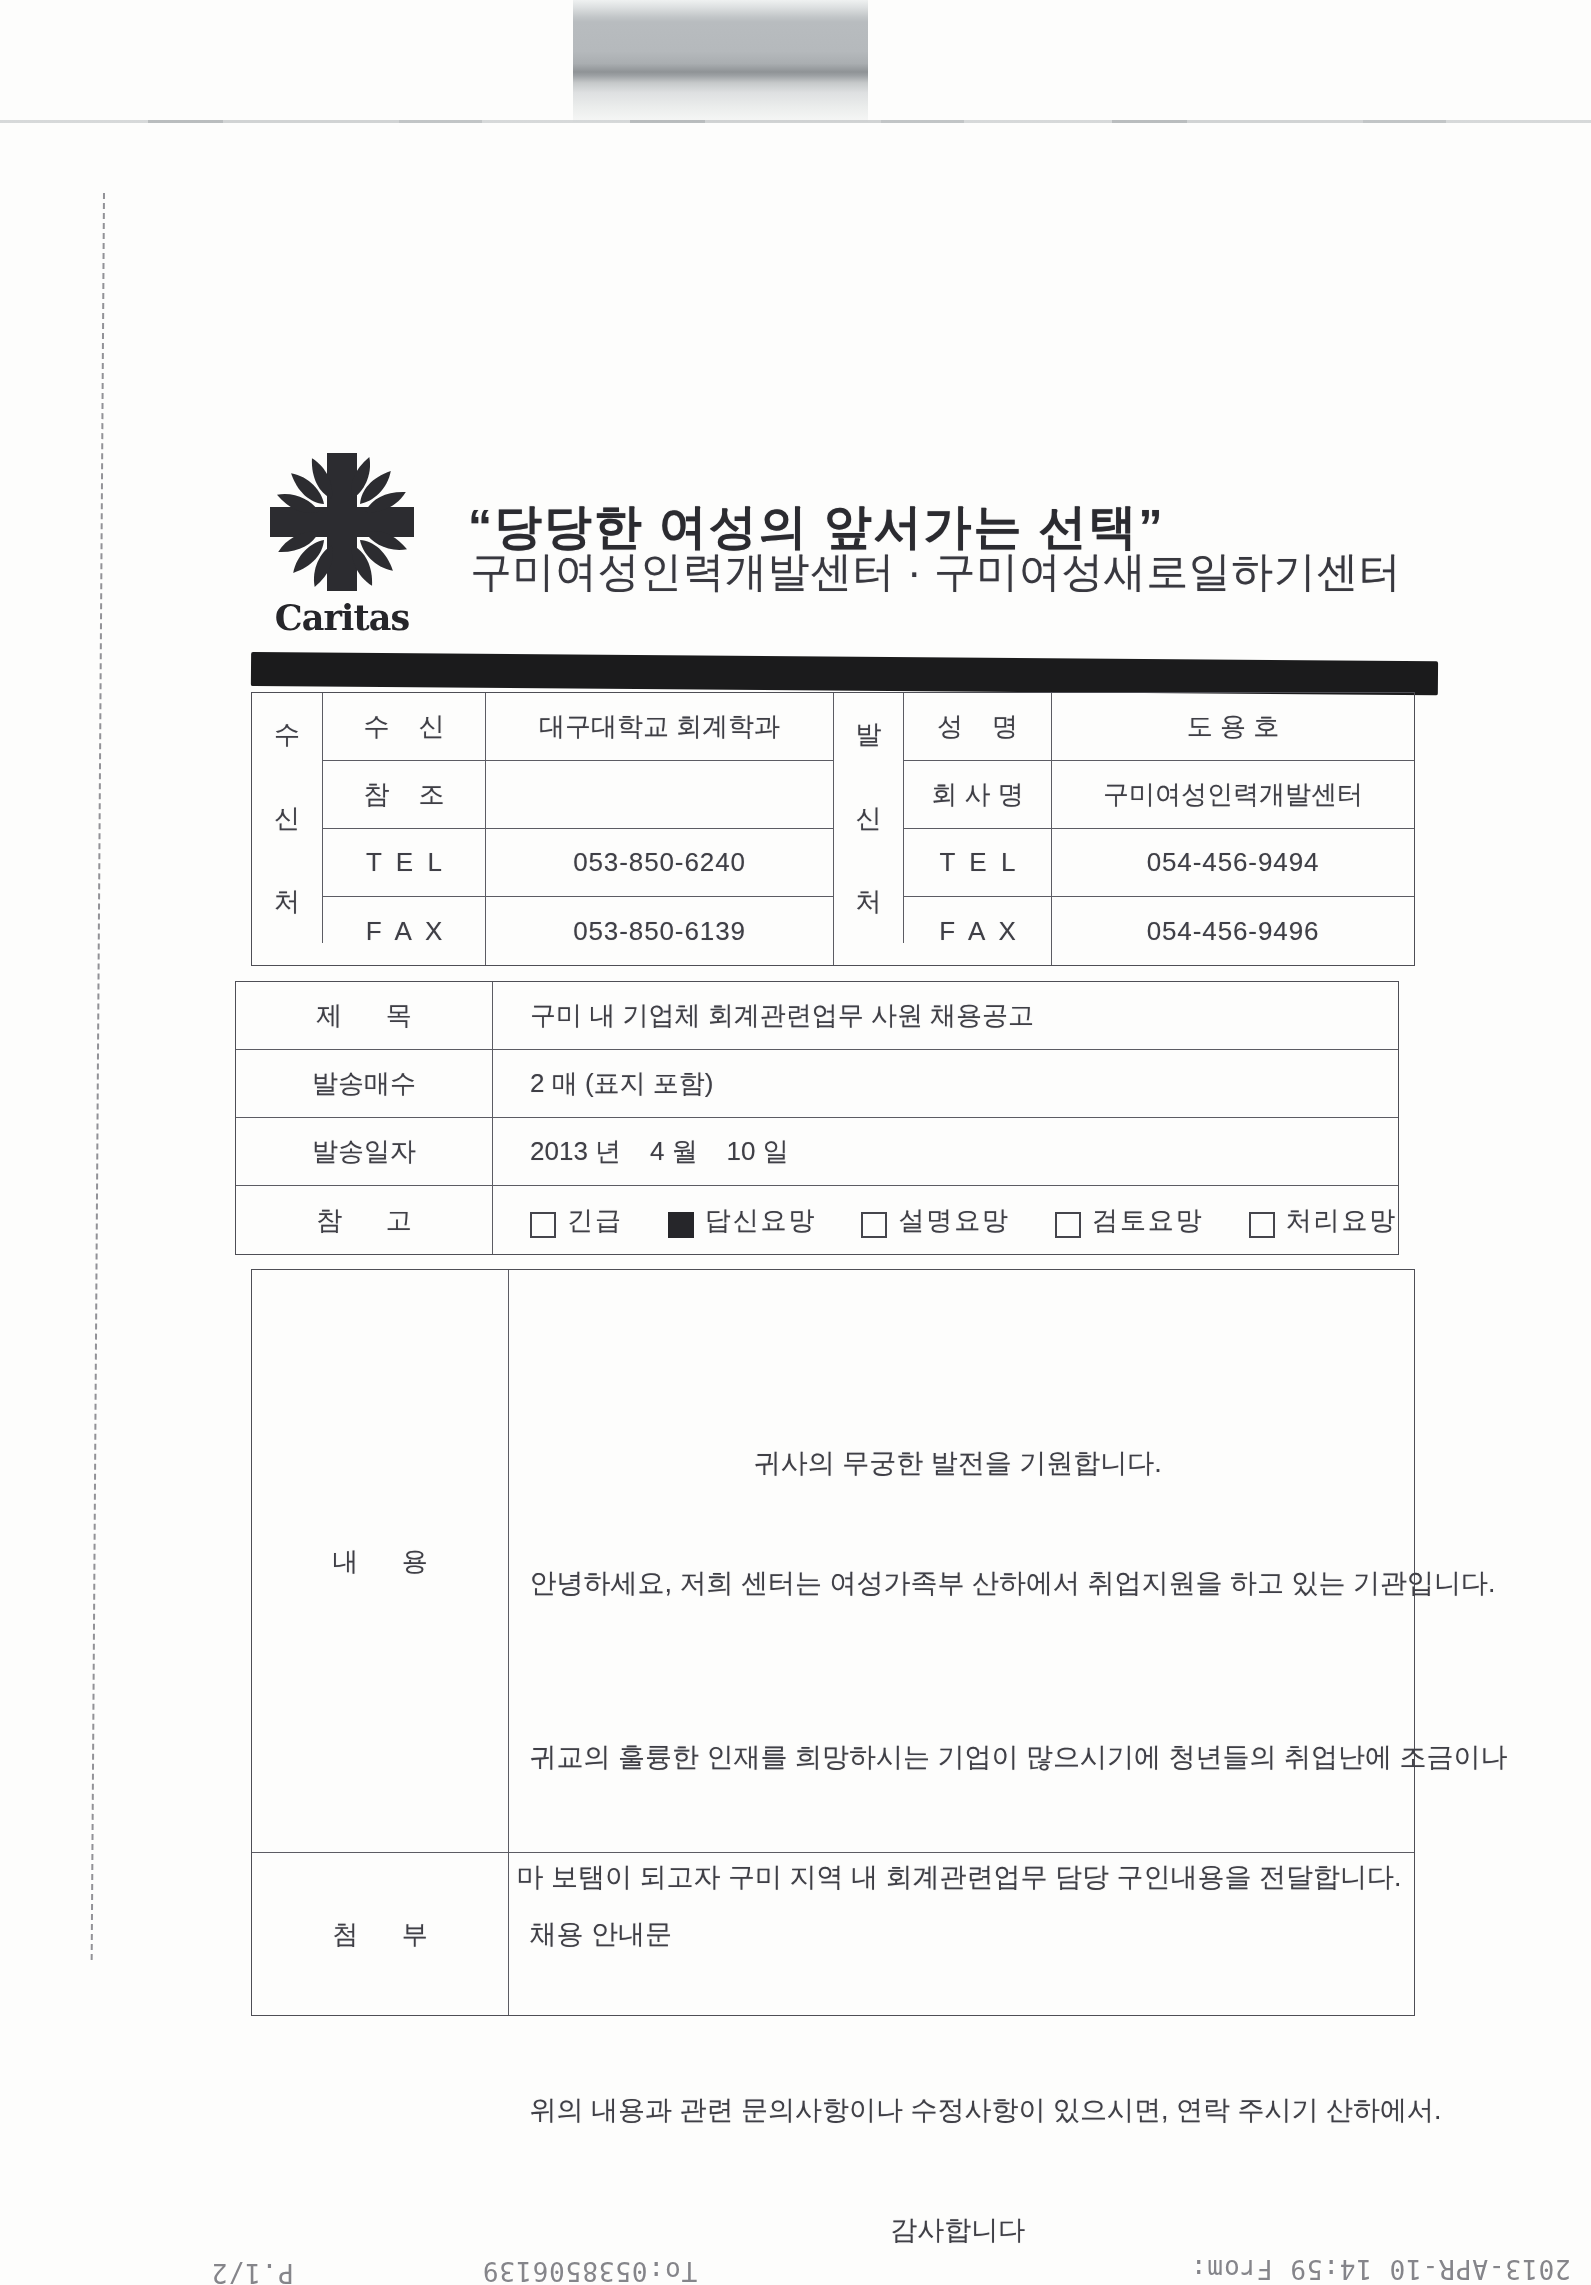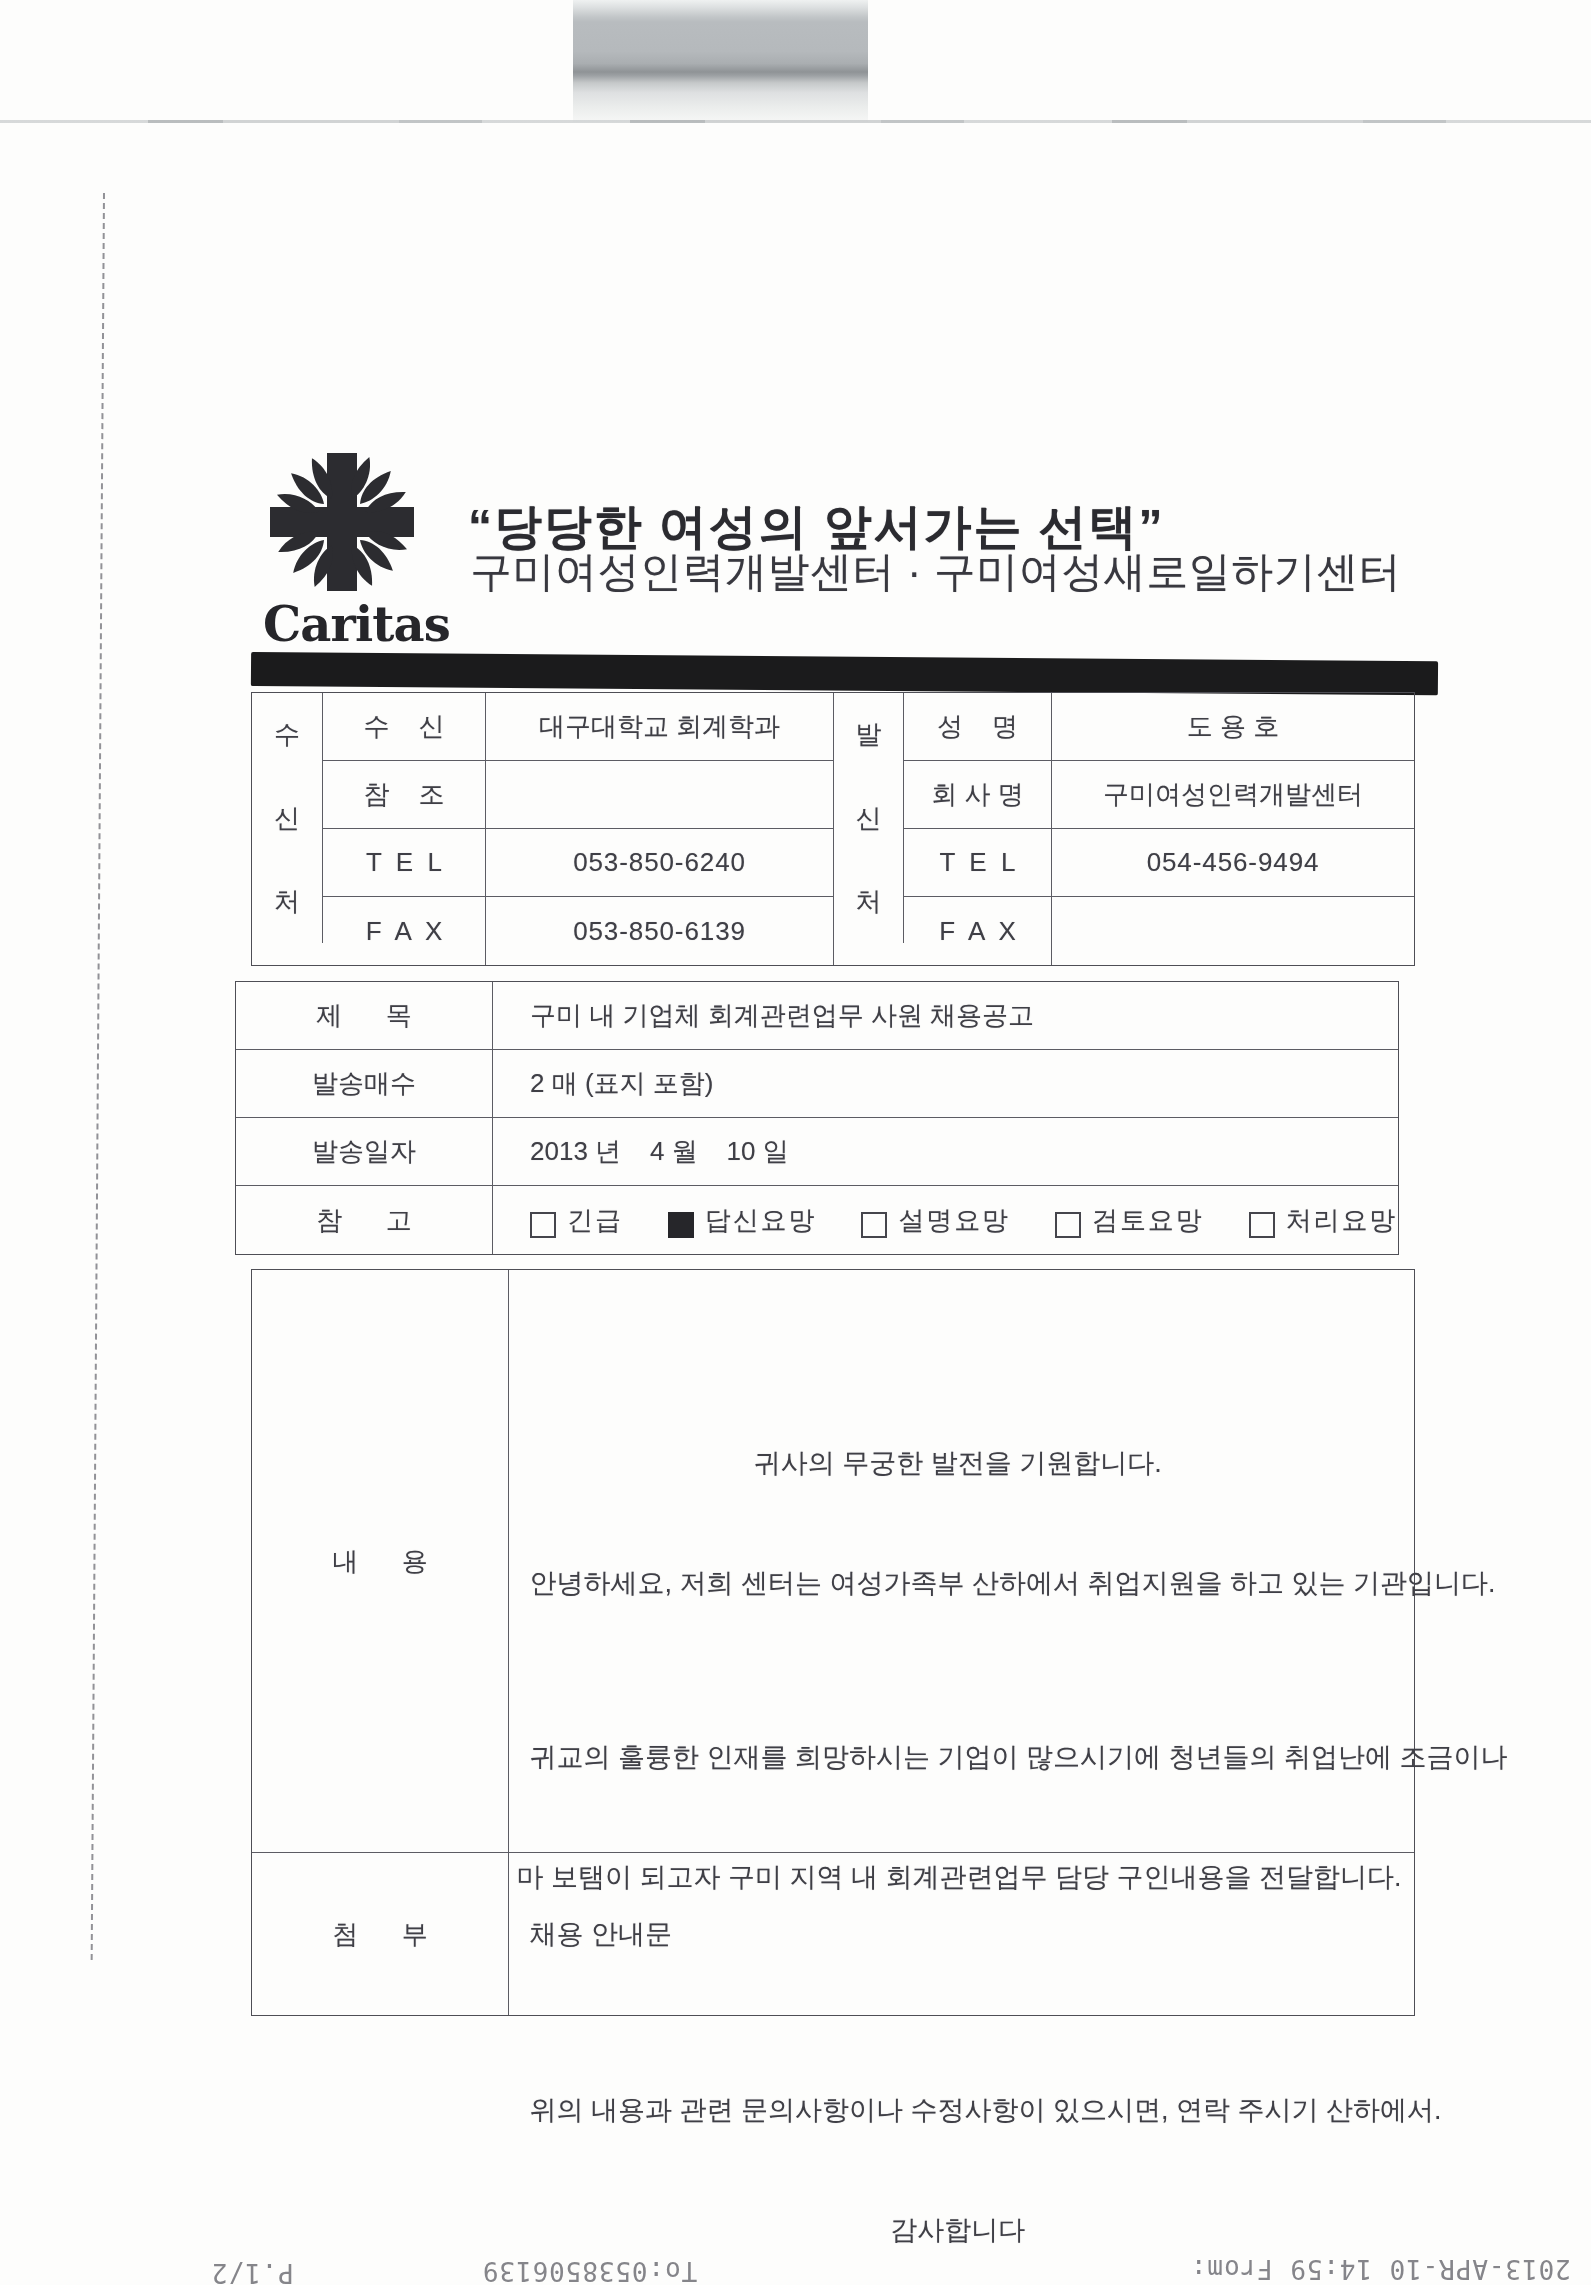--- a/index.html
+++ b/index.html
@@ -17,21 +17,21 @@
     background:linear-gradient(180deg,#eff1f1 0%,#dde0e1 6%,#c2c6c8 14%,#b8bcbf 18%,#b5b9bc 42%,#aaaeb1 52%,#8f9396 59%,#9da1a4 62%,#c6c9ca 68%,#dee0e1 76%,#ebedec 88%,#f6f7f6 100%);}
   .paper-edge{position:absolute;left:0;top:120px;width:1592px;height:2.8px;
     background:repeating-linear-gradient(90deg,#cdd0d1 0 148px,#a9adaf 148px 223px,#c6c9ca 223px 399px,#b3b7b9 399px 482px);opacity:.8;}
   .dash-line{position:absolute;left:103px;top:193px;height:1767px;width:0;
     border-left:2.8px dashed rgba(58,58,68,.55);transform:rotate(.4deg);transform-origin:top center;}
 
   
   .logo{position:absolute;left:263px;top:447px;width:158px;text-align:center;}
   .logo svg{display:block;margin:0 auto;}
   .logo-word{font-family:"DejaVu Serif","Liberation Serif",serif;font-weight:bold;
-    font-size:48px;color:#26262a;letter-spacing:-0.9px;line-height:1;margin-top:2.8px;}
+    font-size:35px;color:#26262a;letter-spacing:-0.9px;line-height:1;margin-top:2.8px;}
   .slogan{position:absolute;left:468px;top:495px;font-size:48px;font-weight:800;color:#2b2b30;
     letter-spacing:1.9px;text-shadow:0 0 0.9px rgba(50,50,60,.45);white-space:pre;}
   .orgline{position:absolute;left:470px;top:544px;font-size:42px;font-weight:500;color:#38383f;
     letter-spacing:0.5px;text-shadow:0 0 0.9px rgba(60,60,70,.35);white-space:pre;}
   .blackbar{position:absolute;left:251px;top:652px;width:1187px;height:34px;background:#1b1b1c;
     border-radius:1.9px;transform:rotate(.45deg);transform-origin:left center;}
 
   
   .tbl{position:absolute;border:1.9px solid var(--line-dark);color:var(--ink);
     font-size:26px;font-weight:500;text-shadow:0 0 0.9px rgba(60,60,70,.35);background:transparent;}
@@ -122,20 +122,21 @@
     <div class="cell bB">구미여성인력개발센터</div>
 
     <div class="cell bR bB">T  E  L</div>
     <div class="cell bR bB num">053-850-6240</div>
     <div class="cell bR bB">T  E  L</div>
     <div class="cell bB num">054-456-9494</div>
 
     <div class="cell bR">F  A  X</div>
     <div class="cell bR num">053-850-6139</div>
     <div class="cell bR">F  A  X</div>
+    <div class="cell num">054-456-9496</div>
   </div>
 
   <div class="tbl tbl-meta">
     <div class="cell bR bB">제      목</div>
     <div class="cell bB val">구미 내 기업체 회계관련업무 사원 채용공고</div>
 
     <div class="cell bR bB">발송매수</div>
     <div class="cell bB val">2 매 (표지 포함)</div>
 
     <div class="cell bR bB">발송일자</div>

